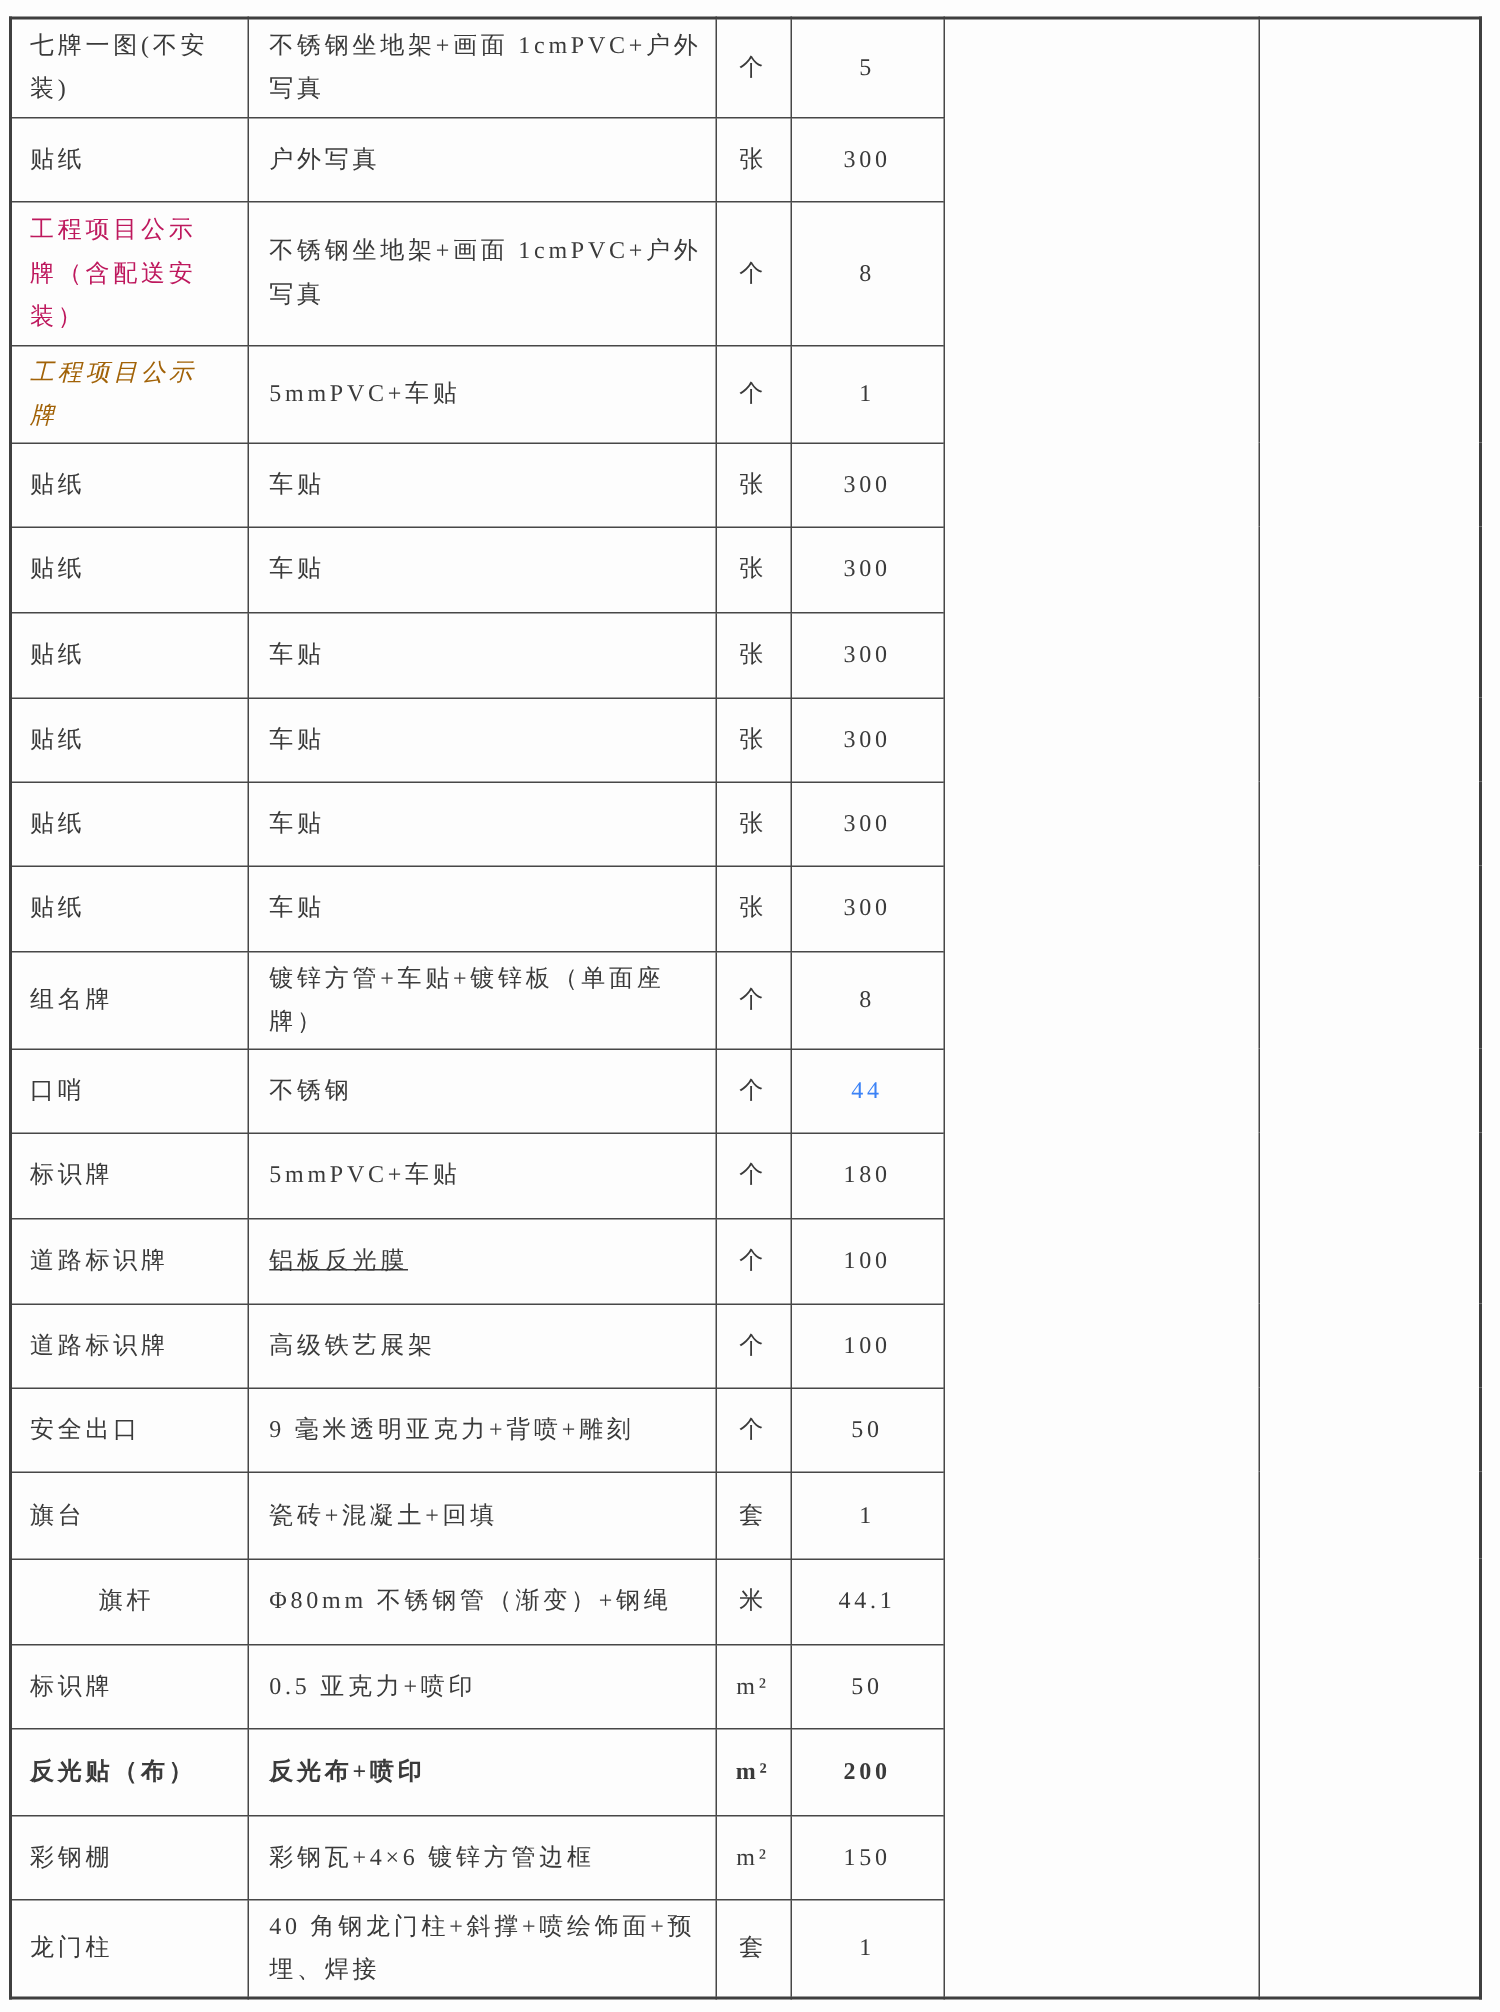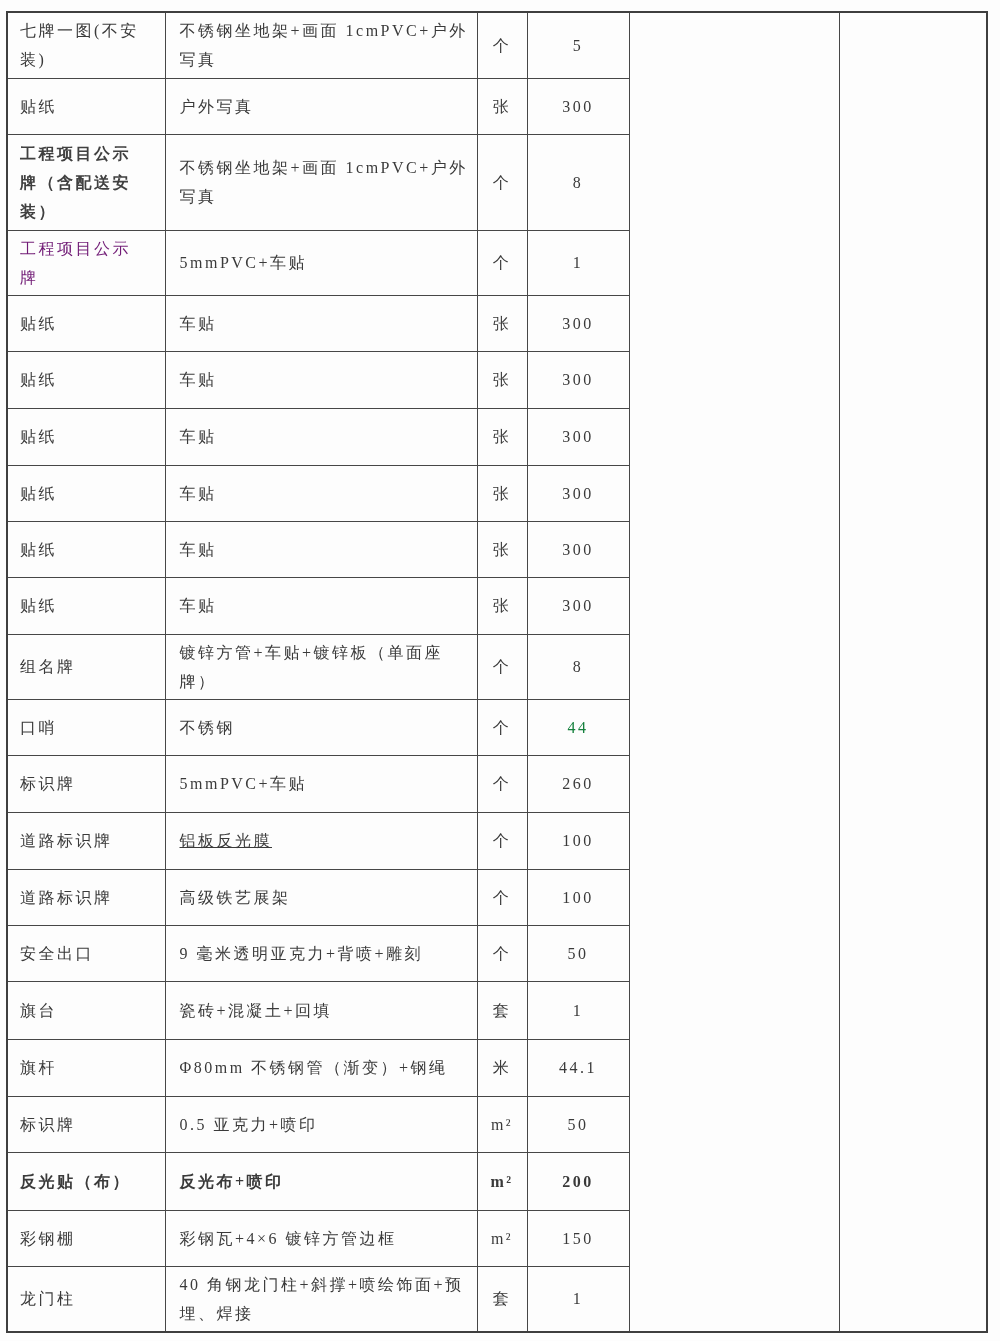--- a/index.html
+++ b/index.html
@@ -60,27 +60,27 @@
           <td class="c-blank" rowspan="22" style="border-color: rgb(71, 71, 71); color: rgb(58, 58, 58);"></td>
           <td class="c-blank" rowspan="22" style="border-color: rgb(71, 71, 71); color: rgb(58, 58, 58);"></td>
         </tr>
         <tr style="height: 56px;">
           <td class="c-name" style="border-color: rgb(71, 71, 71); color: rgb(58, 58, 58);">贴纸</td>
           <td class="c-desc" style="border-color: rgb(71, 71, 71); color: rgb(58, 58, 58);">户外写真</td>
           <td class="c-unit" style="border-color: rgb(71, 71, 71); color: rgb(58, 58, 58);">张</td>
           <td class="c-qty" style="border-color: rgb(71, 71, 71); color: rgb(58, 58, 58);">300</td>
         </tr>
         <tr style="height: 96px;">
-          <td class="c-name" style="border-color: rgb(71, 71, 71); color: #404040; font-weight: bold;">工程项目公示牌（含配送安装）</td>
+          <td class="c-name" style="border-color: rgb(71, 71, 71); color: #be185d;">工程项目公示牌（含配送安装）</td>
           <td class="c-desc" style="border-color: rgb(71, 71, 71); color: rgb(58, 58, 58);">不锈钢坐地架+画面 1cmPVC+户外写真</td>
           <td class="c-unit" style="border-color: rgb(71, 71, 71); color: rgb(58, 58, 58);">个</td>
           <td class="c-qty" style="border-color: rgb(71, 71, 71); color: rgb(58, 58, 58);">8</td>
         </tr>
         <tr style="height: 64px;">
-          <td class="c-name" style="border-color: rgb(71, 71, 71); color: #701a75;">工程项目公示牌</td>
+          <td class="c-name" style="border-color: rgb(71, 71, 71); color: #a16207; font-style: italic;">工程项目公示牌</td>
           <td class="c-desc" style="border-color: rgb(71, 71, 71); color: rgb(58, 58, 58);">5mmPVC+车贴</td>
           <td class="c-unit" style="border-color: rgb(71, 71, 71); color: rgb(58, 58, 58);">个</td>
           <td class="c-qty" style="border-color: rgb(71, 71, 71); color: rgb(58, 58, 58);">1</td>
         </tr>
         <tr style="height: 56px;">
           <td class="c-name" style="border-color: rgb(71, 71, 71); color: rgb(58, 58, 58);">贴纸</td>
           <td class="c-desc" style="border-color: rgb(71, 71, 71); color: rgb(58, 58, 58);">车贴</td>
           <td class="c-unit" style="border-color: rgb(71, 71, 71); color: rgb(58, 58, 58);">张</td>
           <td class="c-qty" style="border-color: rgb(71, 71, 71); color: rgb(58, 58, 58);">300</td>
         </tr>
@@ -117,27 +117,27 @@
         <tr style="height: 65px;">
           <td class="c-name" style="border-color: rgb(71, 71, 71); color: rgb(58, 58, 58);">组名牌</td>
           <td class="c-desc" style="border-color: rgb(71, 71, 71); color: rgb(58, 58, 58);">镀锌方管+车贴+镀锌板（单面座牌）</td>
           <td class="c-unit" style="border-color: rgb(71, 71, 71); color: rgb(58, 58, 58);">个</td>
           <td class="c-qty" style="border-color: rgb(71, 71, 71); color: rgb(58, 58, 58);">8</td>
         </tr>
         <tr style="height: 56px;">
           <td class="c-name" style="border-color: rgb(71, 71, 71); color: rgb(58, 58, 58);">口哨</td>
           <td class="c-desc" style="border-color: rgb(71, 71, 71); color: rgb(58, 58, 58);">不锈钢</td>
           <td class="c-unit" style="border-color: rgb(71, 71, 71); color: rgb(58, 58, 58);">个</td>
-          <td class="c-qty" style="border-color: rgb(71, 71, 71); color: #15803d; margin-left: 20px;">44</td>
+          <td class="c-qty" style="border-color: rgb(71, 71, 71); color: #3b82f6; margin-left: 20px;">44</td>
         </tr>
         <tr style="height: 57px;">
           <td class="c-name" style="border-color: rgb(71, 71, 71); color: rgb(58, 58, 58);">标识牌</td>
           <td class="c-desc" style="border-color: rgb(71, 71, 71); color: rgb(58, 58, 58);">5mmPVC+车贴</td>
           <td class="c-unit" style="border-color: rgb(71, 71, 71); color: rgb(58, 58, 58);">个</td>
-          <td class="c-qty" style="border-color: rgb(71, 71, 71); color: rgb(58, 58, 58);">260</td>
+          <td class="c-qty" style="border-color: rgb(71, 71, 71); color: rgb(58, 58, 58);">180</td>
         </tr>
         <tr style="height: 57px;">
           <td class="c-name" style="border-color: rgb(71, 71, 71); color: rgb(58, 58, 58);">道路标识牌</td>
           <td class="c-desc" style="border-color: rgb(71, 71, 71); color: rgb(58, 58, 58); text-decoration: underline;">铝板反光膜</td>
           <td class="c-unit" style="border-color: rgb(71, 71, 71); color: rgb(58, 58, 58);">个</td>
           <td class="c-qty" style="border-color: rgb(71, 71, 71); color: rgb(58, 58, 58);">100</td>
         </tr>
         <tr style="height: 56px;">
           <td class="c-name" style="border-color: rgb(71, 71, 71); color: rgb(58, 58, 58);">道路标识牌</td>
           <td class="c-desc" style="border-color: rgb(71, 71, 71); color: rgb(58, 58, 58);">高级铁艺展架</td>
@@ -150,21 +150,21 @@
           <td class="c-unit" style="border-color: rgb(71, 71, 71); color: rgb(58, 58, 58);">个</td>
           <td class="c-qty" style="border-color: rgb(71, 71, 71); color: rgb(58, 58, 58);">50</td>
         </tr>
         <tr style="height: 58px;">
           <td class="c-name" style="border-color: rgb(71, 71, 71); color: rgb(58, 58, 58);">旗台</td>
           <td class="c-desc" style="border-color: rgb(71, 71, 71); color: rgb(58, 58, 58);">瓷砖+混凝土+回填</td>
           <td class="c-unit" style="border-color: rgb(71, 71, 71); color: rgb(58, 58, 58);">套</td>
           <td class="c-qty" style="border-color: rgb(71, 71, 71); color: rgb(58, 58, 58);">1</td>
         </tr>
         <tr style="height: 57px;">
-          <td class="c-name" style="border-color: rgb(71, 71, 71); color: rgb(58, 58, 58);">旗杆</td>
+          <td class="c-name" style="border-color: rgb(71, 71, 71); color: rgb(58, 58, 58); text-align: center;">旗杆</td>
           <td class="c-desc" style="border-color: rgb(71, 71, 71); color: rgb(58, 58, 58);">Φ80mm 不锈钢管（渐变）+钢绳</td>
           <td class="c-unit" style="border-color: rgb(71, 71, 71); color: rgb(58, 58, 58);">米</td>
           <td class="c-qty" style="border-color: rgb(71, 71, 71); color: rgb(58, 58, 58);">44.1</td>
         </tr>
         <tr style="height: 56px;">
           <td class="c-name" style="border-color: rgb(71, 71, 71); color: rgb(58, 58, 58);">标识牌</td>
           <td class="c-desc" style="border-color: rgb(71, 71, 71); color: rgb(58, 58, 58);">0.5 亚克力+喷印</td>
           <td class="c-unit" style="border-color: rgb(71, 71, 71); color: rgb(58, 58, 58);">m²</td>
           <td class="c-qty" style="border-color: rgb(71, 71, 71); color: rgb(58, 58, 58);">50</td>
         </tr>

